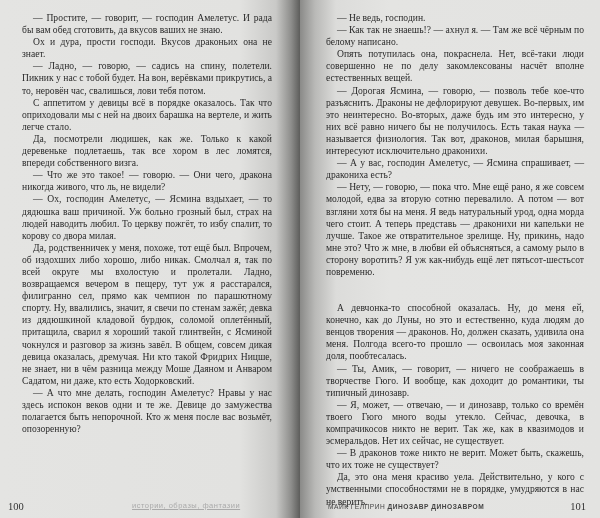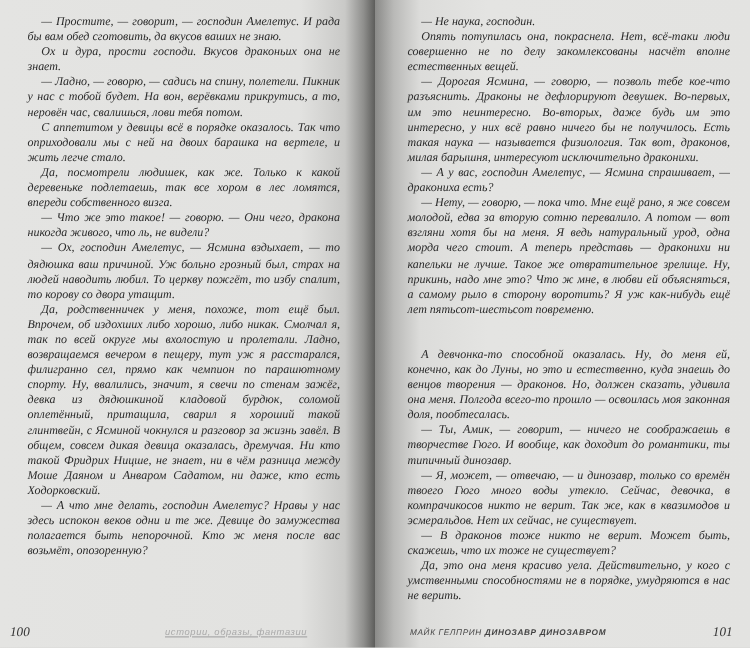--- a/index.html
+++ b/index.html
@@ -2,21 +2,21 @@
 <html><head>
   <meta charset="utf-8">
   <style>
     html, body { margin: 0; padding: 0; }
     body {
       width: 600px; height: 518px; overflow: hidden;
       background: #d9d9d7;
       font-family: "Liberation Serif", "DejaVu Serif", serif;
       color: #2a2a2a;
     }
-    .spread { position: relative; width: 600px; height: 518px; display: flex; font-style: italic; }
+    .spread { position: relative; width: 600px; height: 518px; display: flex; }
     .page { position: relative; height: 518px; box-sizing: border-box; overflow: hidden; }
     .page-left {
       width: 300px;
       background: linear-gradient(to right, #e4e4e2 0%, #e2e2e0 80%, #c9c9c7 92%, #8e8e8c 97%, #5d5d5b 100%);
       padding: 12px 22px 0 22px;
     }
     .page-right {
       width: 300px;
       background: linear-gradient(to right, #8a8a88 0%, #b9b9b7 5%, #dcdcda 12%, #e4e4e2 30%, #e3e3e1 100%);
       padding: 12px 16px 0 26px;
@@ -47,38 +47,39 @@
 <div class="spread">
 
   <div class="page page-left">
     <div class="text">
       <p>— Простите, — говорит, — господин Амелетус. И рада бы вам обед сготовить, да вкусов ваших не знаю.</p>
       <p>Ох и дура, прости господи. Вкусов драконьих она не знает.</p>
       <p>— Ладно, — говорю, — садись на спину, полетели. Пикник у нас с тобой будет. На вон, верёвками прикрутись, а то, неровён час, свалишься, лови тебя потом.</p>
       <p>С аппетитом у девицы всё в порядке оказалось. Так что оприходовали мы с ней на двоих барашка на вертеле, и жить легче стало.</p>
       <p>Да, посмотрели людишек, как же. Только к какой деревеньке подлетаешь, так все хором в лес ломятся, впереди собственного визга.</p>
       <p>— Что же это такое! — говорю. — Они чего, дракона никогда живого, что ль, не видели?</p>
-      <p>— Ох, господин Амелетус, — Ясмина вздыхает, — то дядюшка ваш причиной. Уж больно грозный был, страх на людей наводить любил. То церкву пожгёт, то избу спалит, то корову со двора утащит.</p>
+      <p>— Ох, господин Амелетус, — Ясмина вздыхает, — то дядюшка ваш причиной. Уж больно грозный был, страх на людей наводить любил. То церкву пожгёт, то избу спалит, то корову со двора милая.</p>
       <p>Да, родственничек у меня, похоже, тот ещё был. Впрочем, об издохших либо хорошо, либо никак. Смолчал я, так по всей округе мы вхолостую и пролетали. Ладно, возвращаемся вечером в пещеру, тут уж я расстарался, филигранно сел, прямо как чемпион по парашютному спорту. Ну, ввалились, значит, я свечи по стенам зажёг, девка из дядюшкиной кладовой бурдюк, соломой оплетённый, притащила, сварил я хороший такой глинтвейн, с Ясминой чокнулся и разговор за жизнь завёл. В общем, совсем дикая девица оказалась, дремучая. Ни кто такой Фридрих Ницше, не знает, ни в чём разница между Моше Даяном и Анваром Садатом, ни даже, кто есть Ходорковский.</p>
       <p>— А что мне делать, господин Амелетус? Нравы у нас здесь испокон веков одни и те же. Девице до замужества полагается быть непорочной. Кто ж меня после вас возьмёт, опозоренную?</p>
 
     </div>
     <span class="folio">100</span>
     <span class="running">истории, образы, фантазии</span>
   </div>
 
   <div class="page page-right">
     <div class="text">
-      <p>— Не наука, господин.</p>
+      <p>— Не ведь, господин.</p>
+      <p>— Как так не знаешь!? — ахнул я. — Там же всё чёрным по белому написано.</p>
       <p>Опять потупилась она, покраснела. Нет, всё-таки люди совершенно не по делу закомлексованы насчёт вполне естественных вещей.</p>
       <p>— Дорогая Ясмина, — говорю, — позволь тебе кое-что разъяснить. Драконы не дефлорируют девушек. Во-первых, им это неинтересно. Во-вторых, даже будь им это интересно, у них всё равно ничего бы не получилось. Есть такая наука — называется физиология. Так вот, драконов, милая барышня, интересуют исключительно дракониxи.</p>
       <p>— А у вас, господин Амелетус, — Ясмина спрашивает, — дракониха есть?</p>
       <p>— Нету, — говорю, — пока что. Мне ещё рано, я же совсем молодой, едва за вторую сотню перевалило. А потом — вот взгляни хотя бы на меня. Я ведь натуральный урод, одна морда чего стоит. А теперь представь — дракониxи ни капельки не лучше. Такое же отвратительное зрелище. Ну, прикинь, надо мне это? Что ж мне, в любви ей объясняться, а самому рыло в сторону воротить? Я уж как-нибудь ещё лет пятьсот-шестьсот повременю.</p>
       <div class="gap"></div>
-      <p>А девчонка-то способной оказалась. Ну, до меня ей, конечно, как до Луны, но это и естественно, куда знаешь до венцов творения — драконов. Но, должен сказать, удивила она меня. Полгода всего-то прошло — освоилась моя законная доля, пообтесалась.</p>
+      <p>А девчонка-то способной оказалась. Ну, до меня ей, конечно, как до Луны, но это и естественно, куда людям до венцов творения — драконов. Но, должен сказать, удивила она меня. Полгода всего-то прошло — освоилась моя законная доля, пообтесалась.</p>
       <p>— Ты, Амик, — говорит, — ничего не соображаешь в творчестве Гюго. И вообще, как доходит до романтики, ты типичный динозавр.</p>
       <p>— Я, может, — отвечаю, — и динозавр, только со времён твоего Гюго много воды утекло. Сейчас, девочка, в компрачикосов никто не верит. Так же, как в квазимодов и эсмеральдов. Нет их сейчас, не существует.</p>
       <p>— В драконов тоже никто не верит. Может быть, скажешь, что их тоже не существует?</p>
       <p>Да, это она меня красиво уела. Действительно, у кого с умственными способностями не в порядке, умудряются в нас не верить.</p>
     </div>
     <span class="running">
       <span class="sub">Майк Гелприн</span>
       <span>Динозавр динозавром</span>
     </span>
     <span class="folio">101</span>

